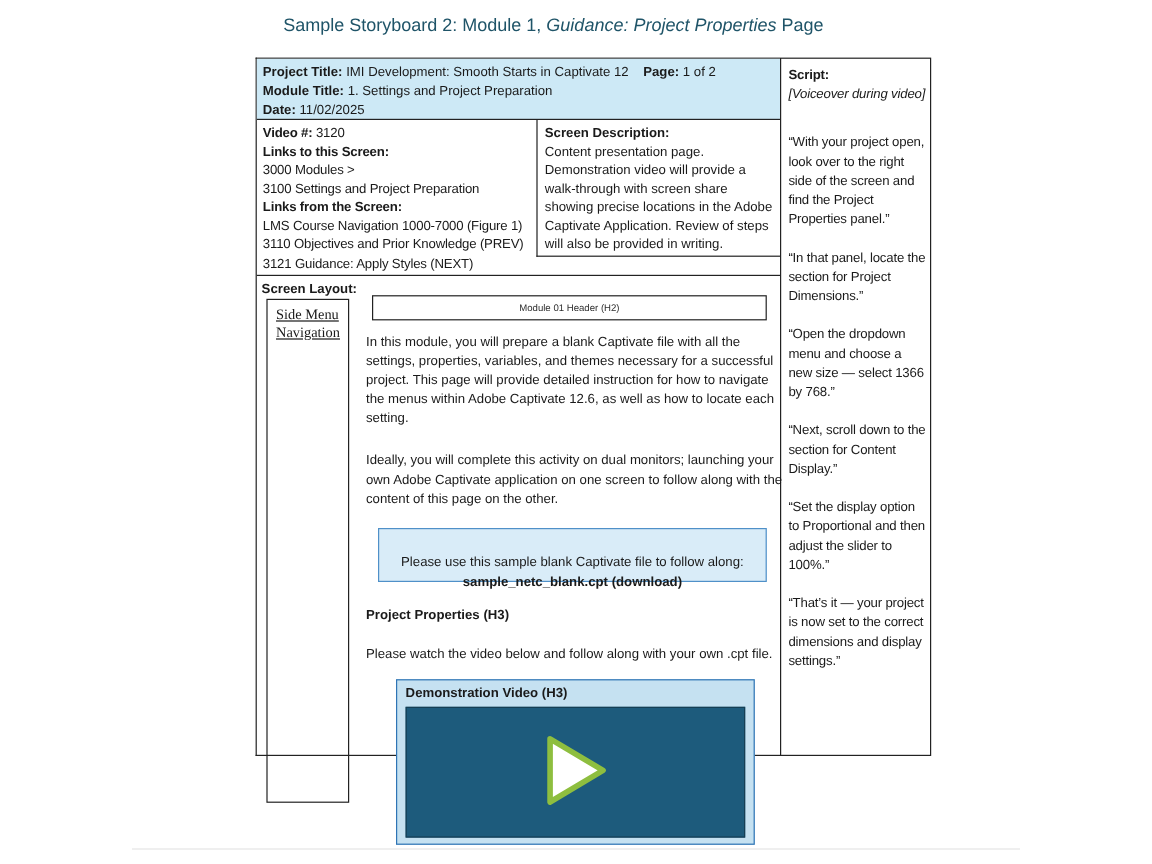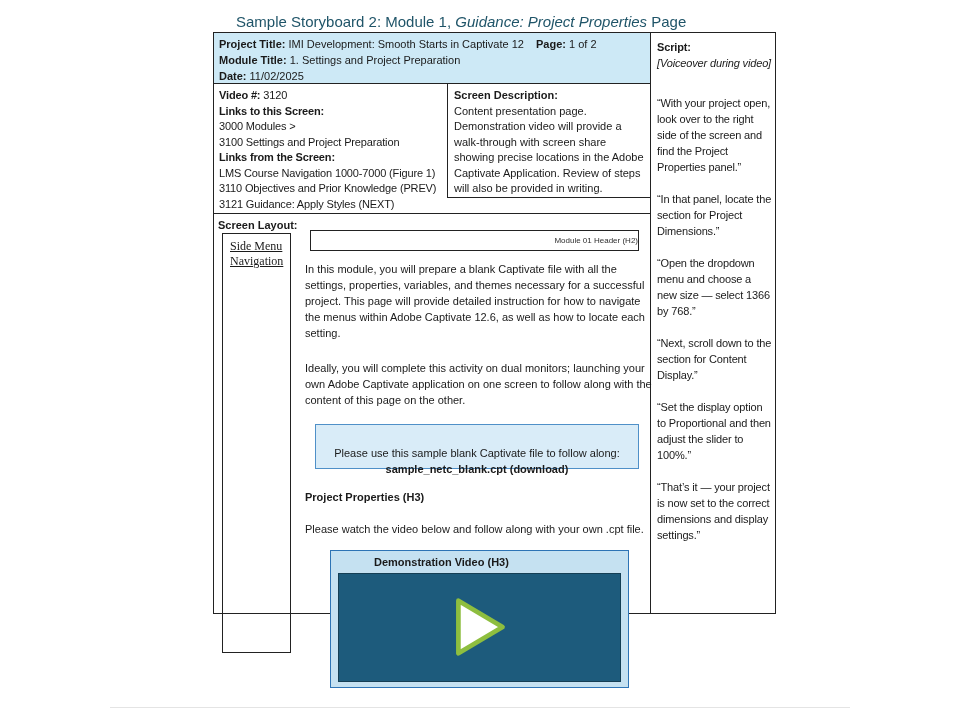--- a/index.html
+++ b/index.html
@@ -6,21 +6,21 @@
   .slide {
     position:relative; width:960px; height:720px; background:#fff;
     font-family:"Liberation Sans", sans-serif; color:#1a1a1a; overflow:hidden;
   }
   .title {
     position:absolute; left:208px; top:13px; font-size:15px; font-weight:normal;
     color:var(--title-color,#1F5468); white-space:nowrap;margin-left:28px;
   }
   .title .it { font-style:italic; }
 
-  .board { position:absolute; left:213px; top:32px; width:563px; height:582px; display:flex; }
+  .board { position:absolute; left:213px; top:48px; width:563px; height:582px; display:flex; }
   .main-col { width:437px; box-sizing:border-box; border:1px solid #222; border-right:none; display:flex; flex-direction:column; }
   .script-col {
     width:126px; box-sizing:border-box; border:1px solid #222;
     font-size:11px; line-height:16px; padding:6px 2px 0 6px; letter-spacing:-0.15px;
   }
   .script-label { font-weight:bold; }
   .script-note { font-style:italic; margin-bottom:24px; }
   .script-col p { margin:0 0 16px 0; }
 
   .meta-header {
@@ -43,39 +43,39 @@
 
   .layout-row { flex:1; position:relative; font-size:11px; }
   .layout-label { position:absolute; left:4px; top:5px; font-weight:bold; }
   .side-menu-box {
     position:absolute; left:8px; top:19px; width:69px; height:420px; box-sizing:border-box;
     border:1px solid #222; font-family:"Liberation Serif", serif; font-size:12px;
     line-height:15px; padding:5px 3px 0 7px;text-decoration:underline;
   }
   .module-header-box {
     position:absolute; left:96px; top:16px; width:329px; height:21px; box-sizing:border-box;
-    border:1px solid #222; display:flex; align-items:center; justify-content:flex-end;
+    border:1px solid #222; display:flex; align-items:center; justify-content:center;
     font-size:8px; color:#2e2e2e;
   }
   .body-p { position:absolute; left:91px; width:353px; line-height:16px; margin:0; }
   .p1 { top:47px; } .p2 { top:146px; }
   .callout {
     position:absolute; left:101px; top:210px; width:324px; height:45px; box-sizing:border-box;
     background:var(--callout-bg,#D9ECF8); border:1px solid var(--callout-border,#4F90C8);
     text-align:center; padding-top:20px; line-height:16px;
   }
   .callout .file { font-weight:bold; }
   .section-heading { position:absolute; left:91px; top:277px; font-weight:bold; margin:0; }
   .video-instruction { position:absolute; left:91px; top:309px; margin:0; white-space:nowrap; }
   .video-panel {
     position:absolute; left:116px; top:336px; width:299px; height:138px; box-sizing:border-box;
     background:var(--video-panel-bg,#C5E1F1); border:1px solid var(--video-panel-border,#2E74B5);
     padding:4px 7px 7px 7px;
   }
-  .video-title { font-weight:bold; line-height:15px; margin-bottom:3px;margin-left:36px; }
+  .video-title { font-weight:bold; line-height:15px; margin-bottom:3px; }
   .video-player {
     height:107px; background:var(--video-bg,#1D5B7C); border:1px solid #153F55;
     display:flex; align-items:center; justify-content:center; cursor:pointer;
   }
   .video-player svg polygon { fill:var(--play-fill,#fff); stroke:var(--play-stroke,#8EBE3F); }
   .slide-edge { position:absolute; left:110px; top:707px; width:740px; height:1px; background:#e4e4e4; }
 </style>
 </head>
 <body>
 

